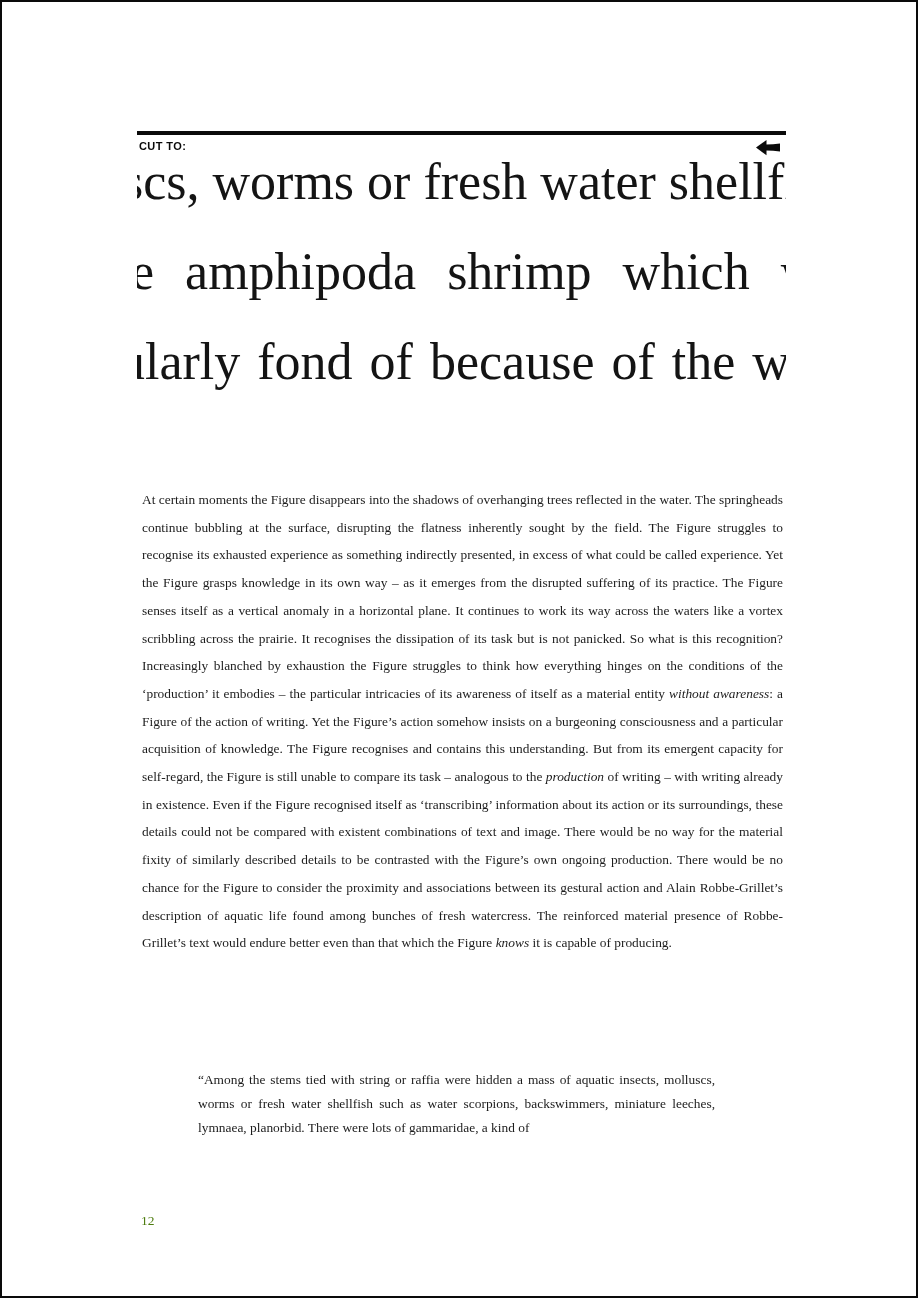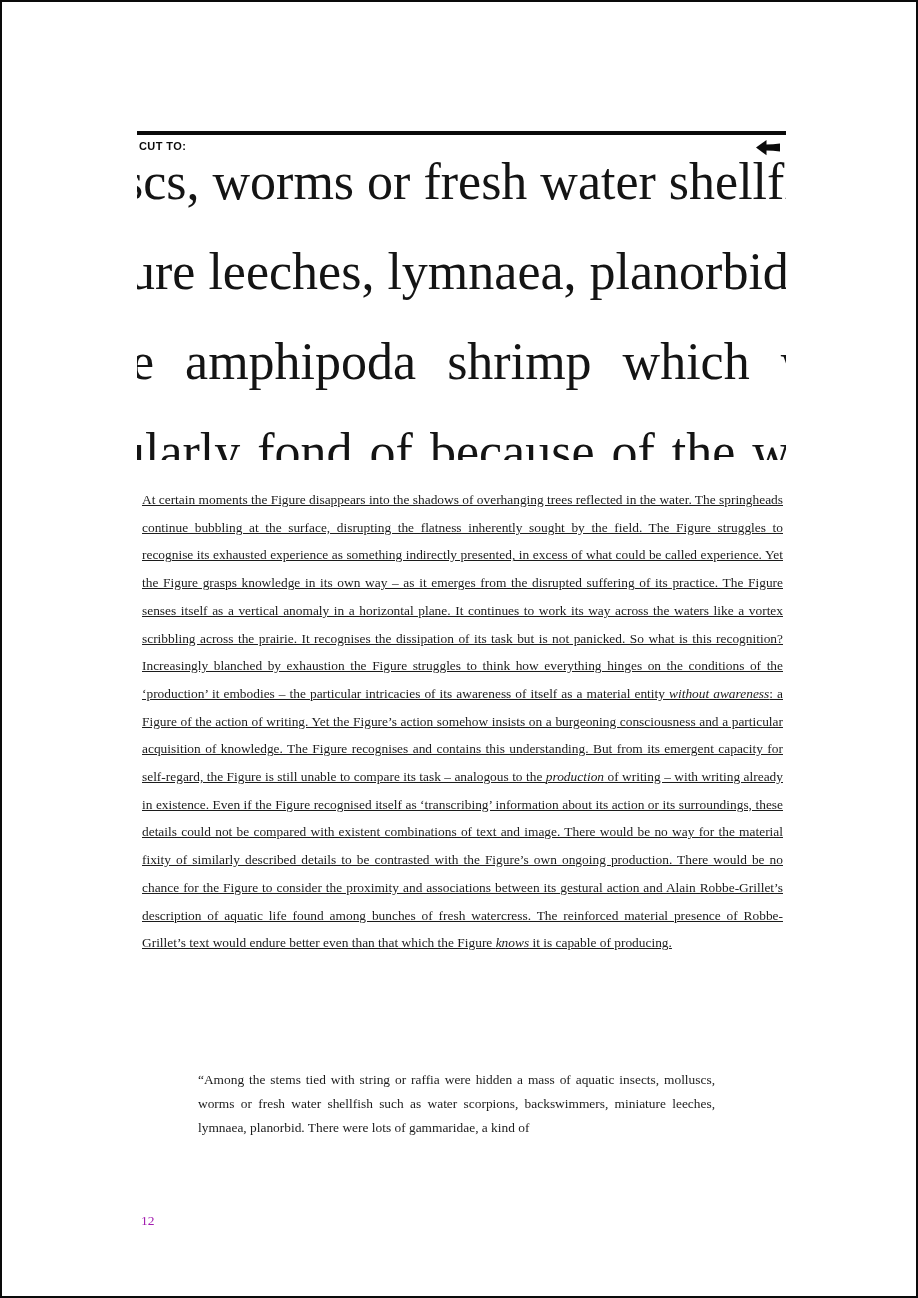--- a/index.html
+++ b/index.html
@@ -72,21 +72,20 @@
   
   .body-paragraph {
     position: absolute;
     left: 140px;
     top: 484px;
     width: 641px;
     font-size: 13.4px;
     line-height: 27.7px;
     text-align: justify;
     color: #1c1c1c;
-    text-decoration: underline;
   }
   .body-paragraph i { font-style: italic; }
 
   
   .block-quote {
     position: absolute;
     left: 196px;
     top: 1066px;
     width: 517px;
     font-size: 13.4px;
@@ -94,41 +93,40 @@
     text-align: justify;
     color: #1c1c1c;
   }
 
   
   .page-number {
     position: absolute;
     left: 139px;
     top: 1211px;
     font-size: 13.5px;
-    color: #a21caf;
+    color: #4d7c0f;
   }
 </style>
 </head>
 <body>
 
 <div class="page">
 
   <div class="header-rule"></div>
 
   <div class="cut-to">CUT TO:</div>
 
   <div class="arrow">
     <svg width="24" height="16" viewBox="0 0 24 16" xmlns="http://www.w3.org/2000/svg" aria-hidden="true">
       <path d="M10.5 0 L0 7.6 L10.5 15.2 L10.5 10.6 Q17 10.8 24 11.6 L24 3.6 Q17 4.4 10.5 4.6 Z" fill="#0a0a0a"></path>
     </svg>
   </div>
 
   <div class="zoom-crop">
     <div class="zoom-line zl1">scs, worms or fresh water shellfis</div>
-    <div class="zoom-line zl2">ure leeches, lymnaea, planorbid</div>
     <div class="zoom-line zl3">e amphipoda shrimp which w</div>
     <div class="zoom-line zl4">ularly fond of because of the way</div>
   </div>
 
   <div class="body-paragraph"><span>At certain moments the Figure disappears into the shadows of overhanging trees reflected in the water. The springheads continue bubbling at the surface, disrupting the flatness inherently sought by the field. The Figure struggles to recognise its exhausted experience as something indirectly presented, in excess of what could be called experience. Yet the Figure grasps knowledge in its own way – as it emerges from the disrupted suffering of its practice. The Figure senses itself as a vertical anomaly in a horizontal plane. It continues to work its way across the waters like a vortex scribbling across the prairie. It recognises the dissipation of its task but is not panicked. So what is this recognition? Increasingly blanched by exhaustion the Figure struggles to think how everything hinges on the conditions of the ‘production’ it embodies – the particular intricacies of its awareness of itself as a material entity </span><i>without awareness</i><span>: a Figure of the action of writing. Yet the Figure’s action somehow insists on a burgeoning consciousness and a particular acquisition of knowledge. The Figure recognises and contains this understanding. But from its emergent capacity for self-regard, the Figure is still unable to compare its task – analogous to the </span><i>production</i><span> of writing – with writing already in existence. Even if the Figure recognised itself as ‘transcribing’ information about its action or its surroundings, these details could not be compared with existent combinations of text and image. There would be no way for the material fixity of similarly described details to be contrasted with the Figure’s own ongoing production. There would be no chance for the Figure to consider the proximity and associations between its gestural action and Alain Robbe-Grillet’s description of aquatic life found among bunches of fresh watercress. The reinforced material presence of Robbe-Grillet’s text would endure better even than that which the Figure </span><i>knows</i><span> it is capable of producing.</span></div>
 
   <div class="block-quote">“Among the stems tied with string or raffia were hidden a mass of aquatic insects, molluscs, worms or fresh water shellfish such as water scorpions, backswimmers, miniature leeches, lymnaea, planorbid. There were lots of gammaridae, a kind of</div>
 
   <div class="page-number">12</div>
 

